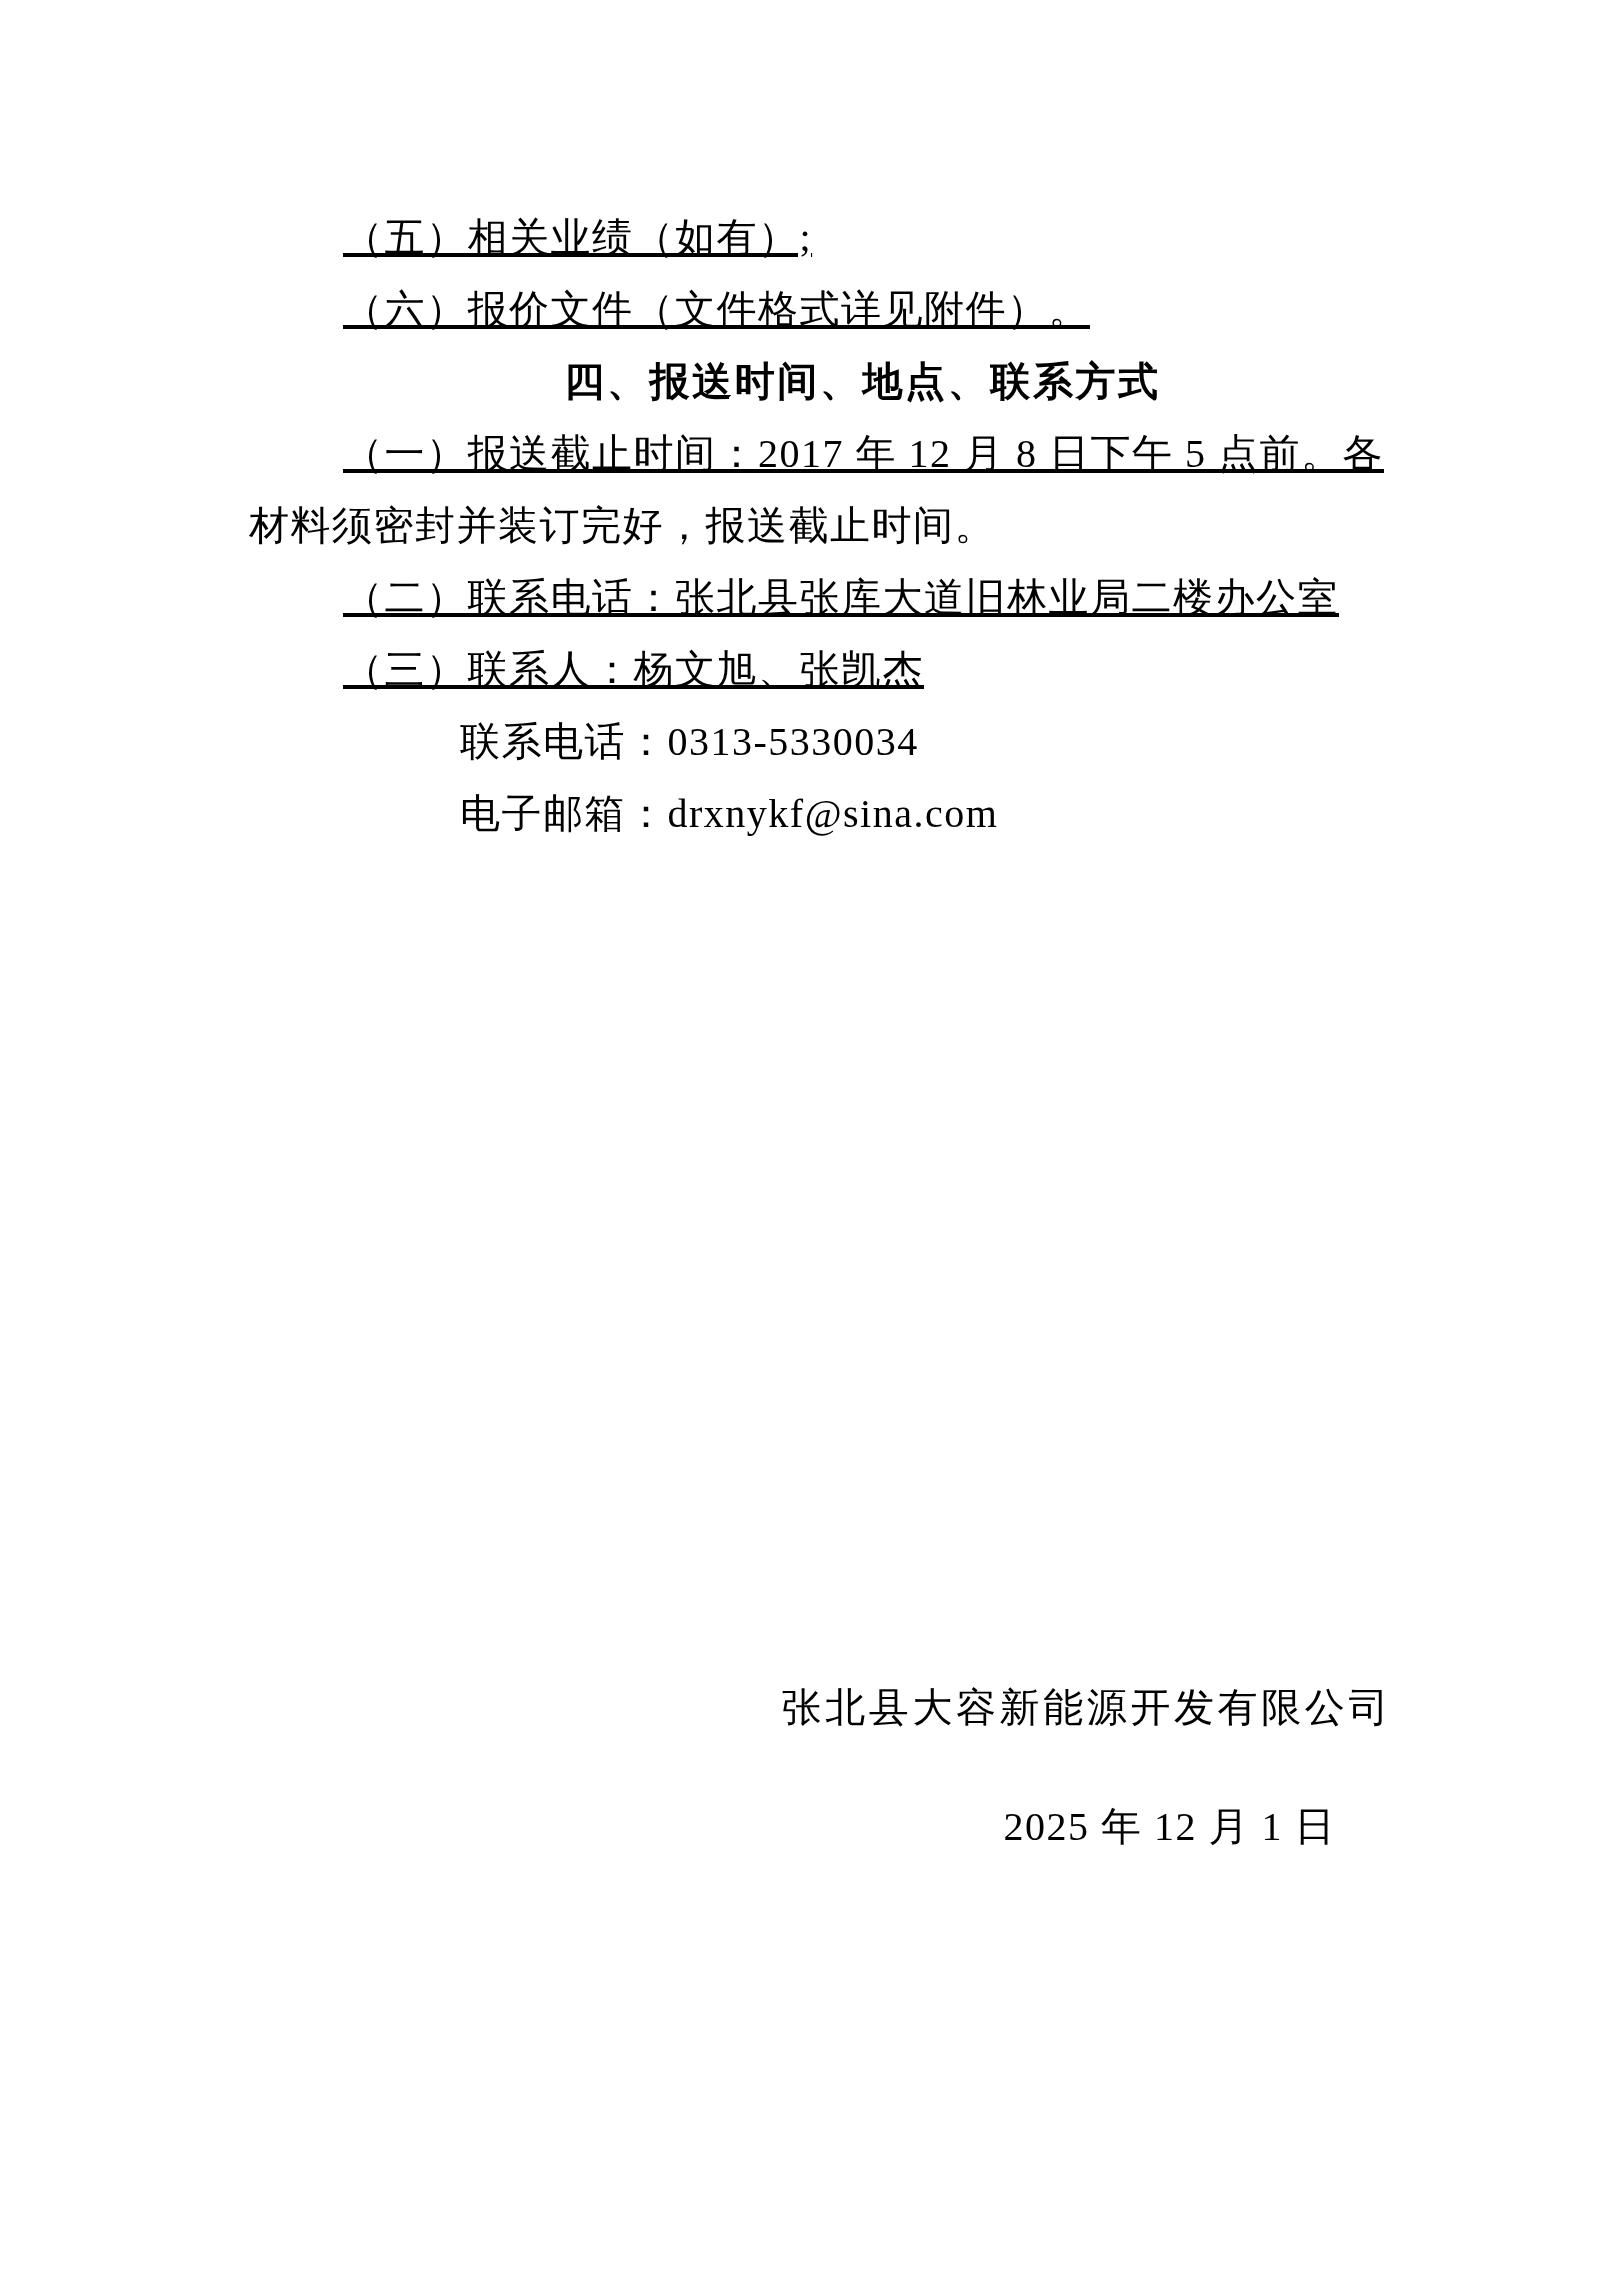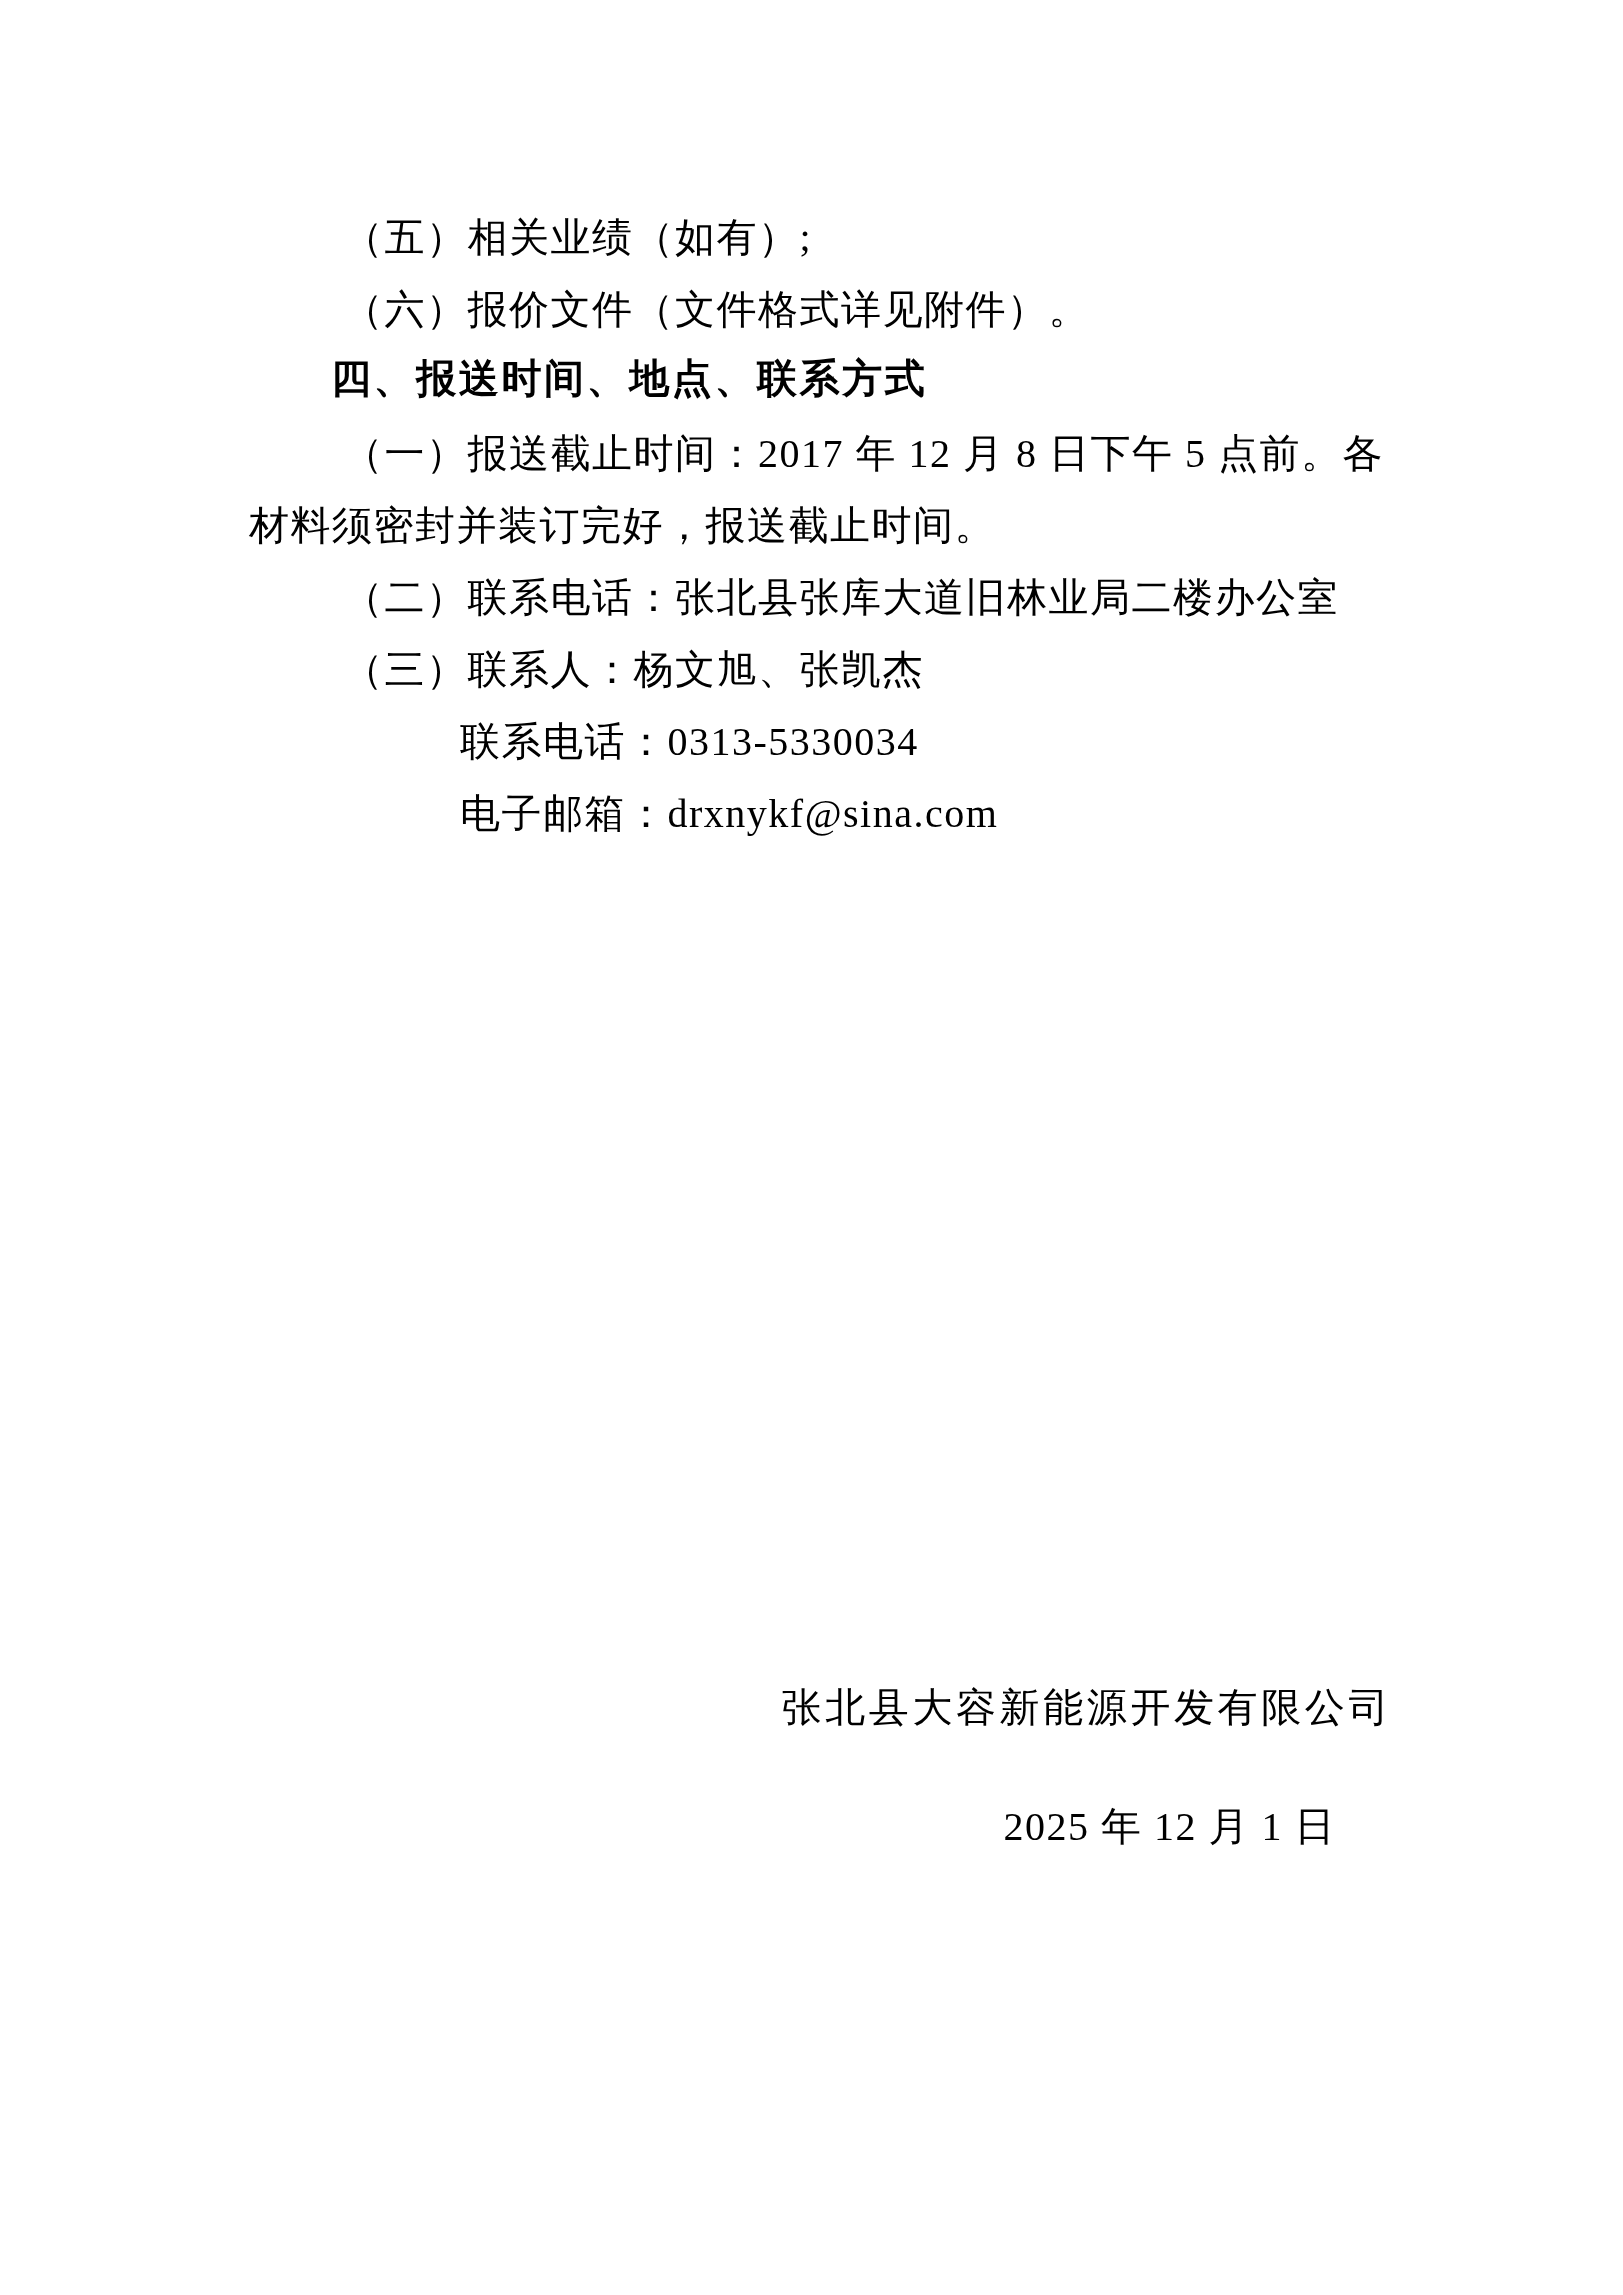--- a/index.html
+++ b/index.html
@@ -19,31 +19,32 @@
     width: 1145px;
   }
   .line {
     height: 72px;
     line-height: 72px;
     font-size: 40px;
     letter-spacing: 1.5px;
     white-space: pre;
   }
   
-  .indent-first { text-indent: 94px; }
+  .indent-first { text-indent: 94px; text-decoration: underline; }
   
   .indent-none { text-indent: 0; }
   
   .indent-contact { text-indent: 211px; }
   
   .heading {
-    font-family: Liberation Mono, monospace;
+    font-family: Liberation Serif, serif;
     font-weight: 700;
     text-indent: 82px;
     letter-spacing: 2.6px;
+    text-align: center;
   }
   .sig {
     position: absolute;
     height: 72px;
     line-height: 72px;
     font-size: 40px;
     white-space: pre;
   }
   .sig-company { top: 1672px; right: 231px; letter-spacing: 3.6px; }
   .sig-date    { top: 1791px; right: 287px; letter-spacing: 1.5px; }

